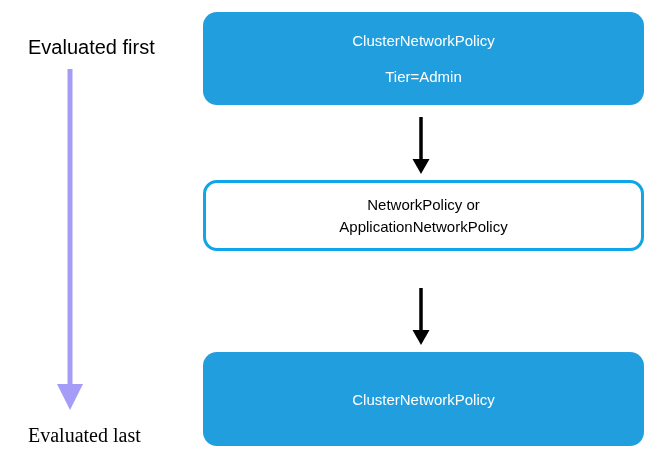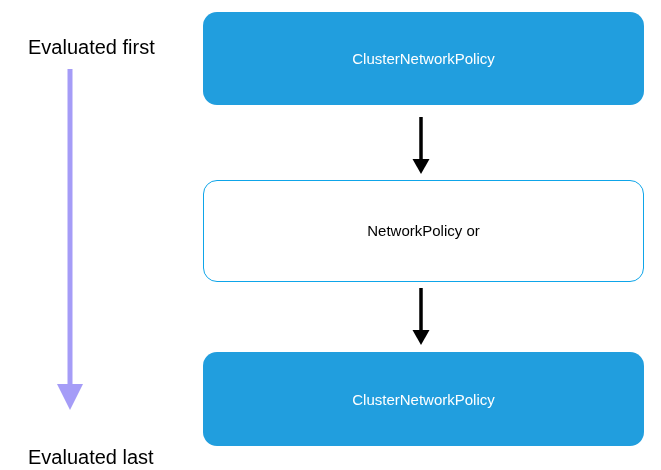--- a/index.html
+++ b/index.html
@@ -15,21 +15,21 @@
     overflow: hidden;
   }
   .side-label {
     position: absolute;
     left: 28px;
     font-size: 20px;
     color: #000000;
     white-space: nowrap;
   }
   #label-first { top: 36px; }
-  #label-last  { top: 446px; }
+  #label-last  { top: 424px; font-family: Liberation Serif, serif; }
 
   .node {
     position: absolute;
     left: 203px;
     width: 441px;
     border-radius: 14px;
     box-sizing: border-box;
     display: flex;
     flex-direction: column;
     align-items: center;
@@ -38,23 +38,23 @@
     font-size: 15px;
   }
   .node-blue {
     background: #219ede;
     color: #ffffff;
     gap: 19px;
   }
   #node-admin    { top: 12px;  height: 93px; }
   #node-middle   {
     top: 180px;
-    height: 102px;
+    height: 71px;
     background: #ffffff;
-    border: 1px solid #0ea5e9;
+    border: 3px solid #0ea5e9;
     color: #000000;
     line-height: 22px;
     gap: 0;
   }
   #node-baseline { top: 352px; height: 94px; }
 
   .node-line { display: block; }
 
   svg.overlay {
     position: absolute;
@@ -87,23 +87,25 @@
     </g>
 
     <g>
       <line x1="421" y1="288" x2="421" y2="332" stroke-width="3.5" stroke="#000000"></line>
       <polygon points="412.5,330 429.5,330 421,345" fill="#000000"></polygon>
     </g>
   </svg>
 
   <div class="node node-blue" id="node-admin">
     <span class="node-line">ClusterNetworkPolicy</span>
+    <span class="node-line">Tier=Admin</span>
   </div>
 
   <div class="node" id="node-middle">
     <span class="node-line">NetworkPolicy or</span>
+    <span class="node-line">ApplicationNetworkPolicy</span>
   </div>
 
   <div class="node node-blue" id="node-baseline">
     <span class="node-line">ClusterNetworkPolicy</span>
   </div>
 
 </div>
 
 </body></html>

